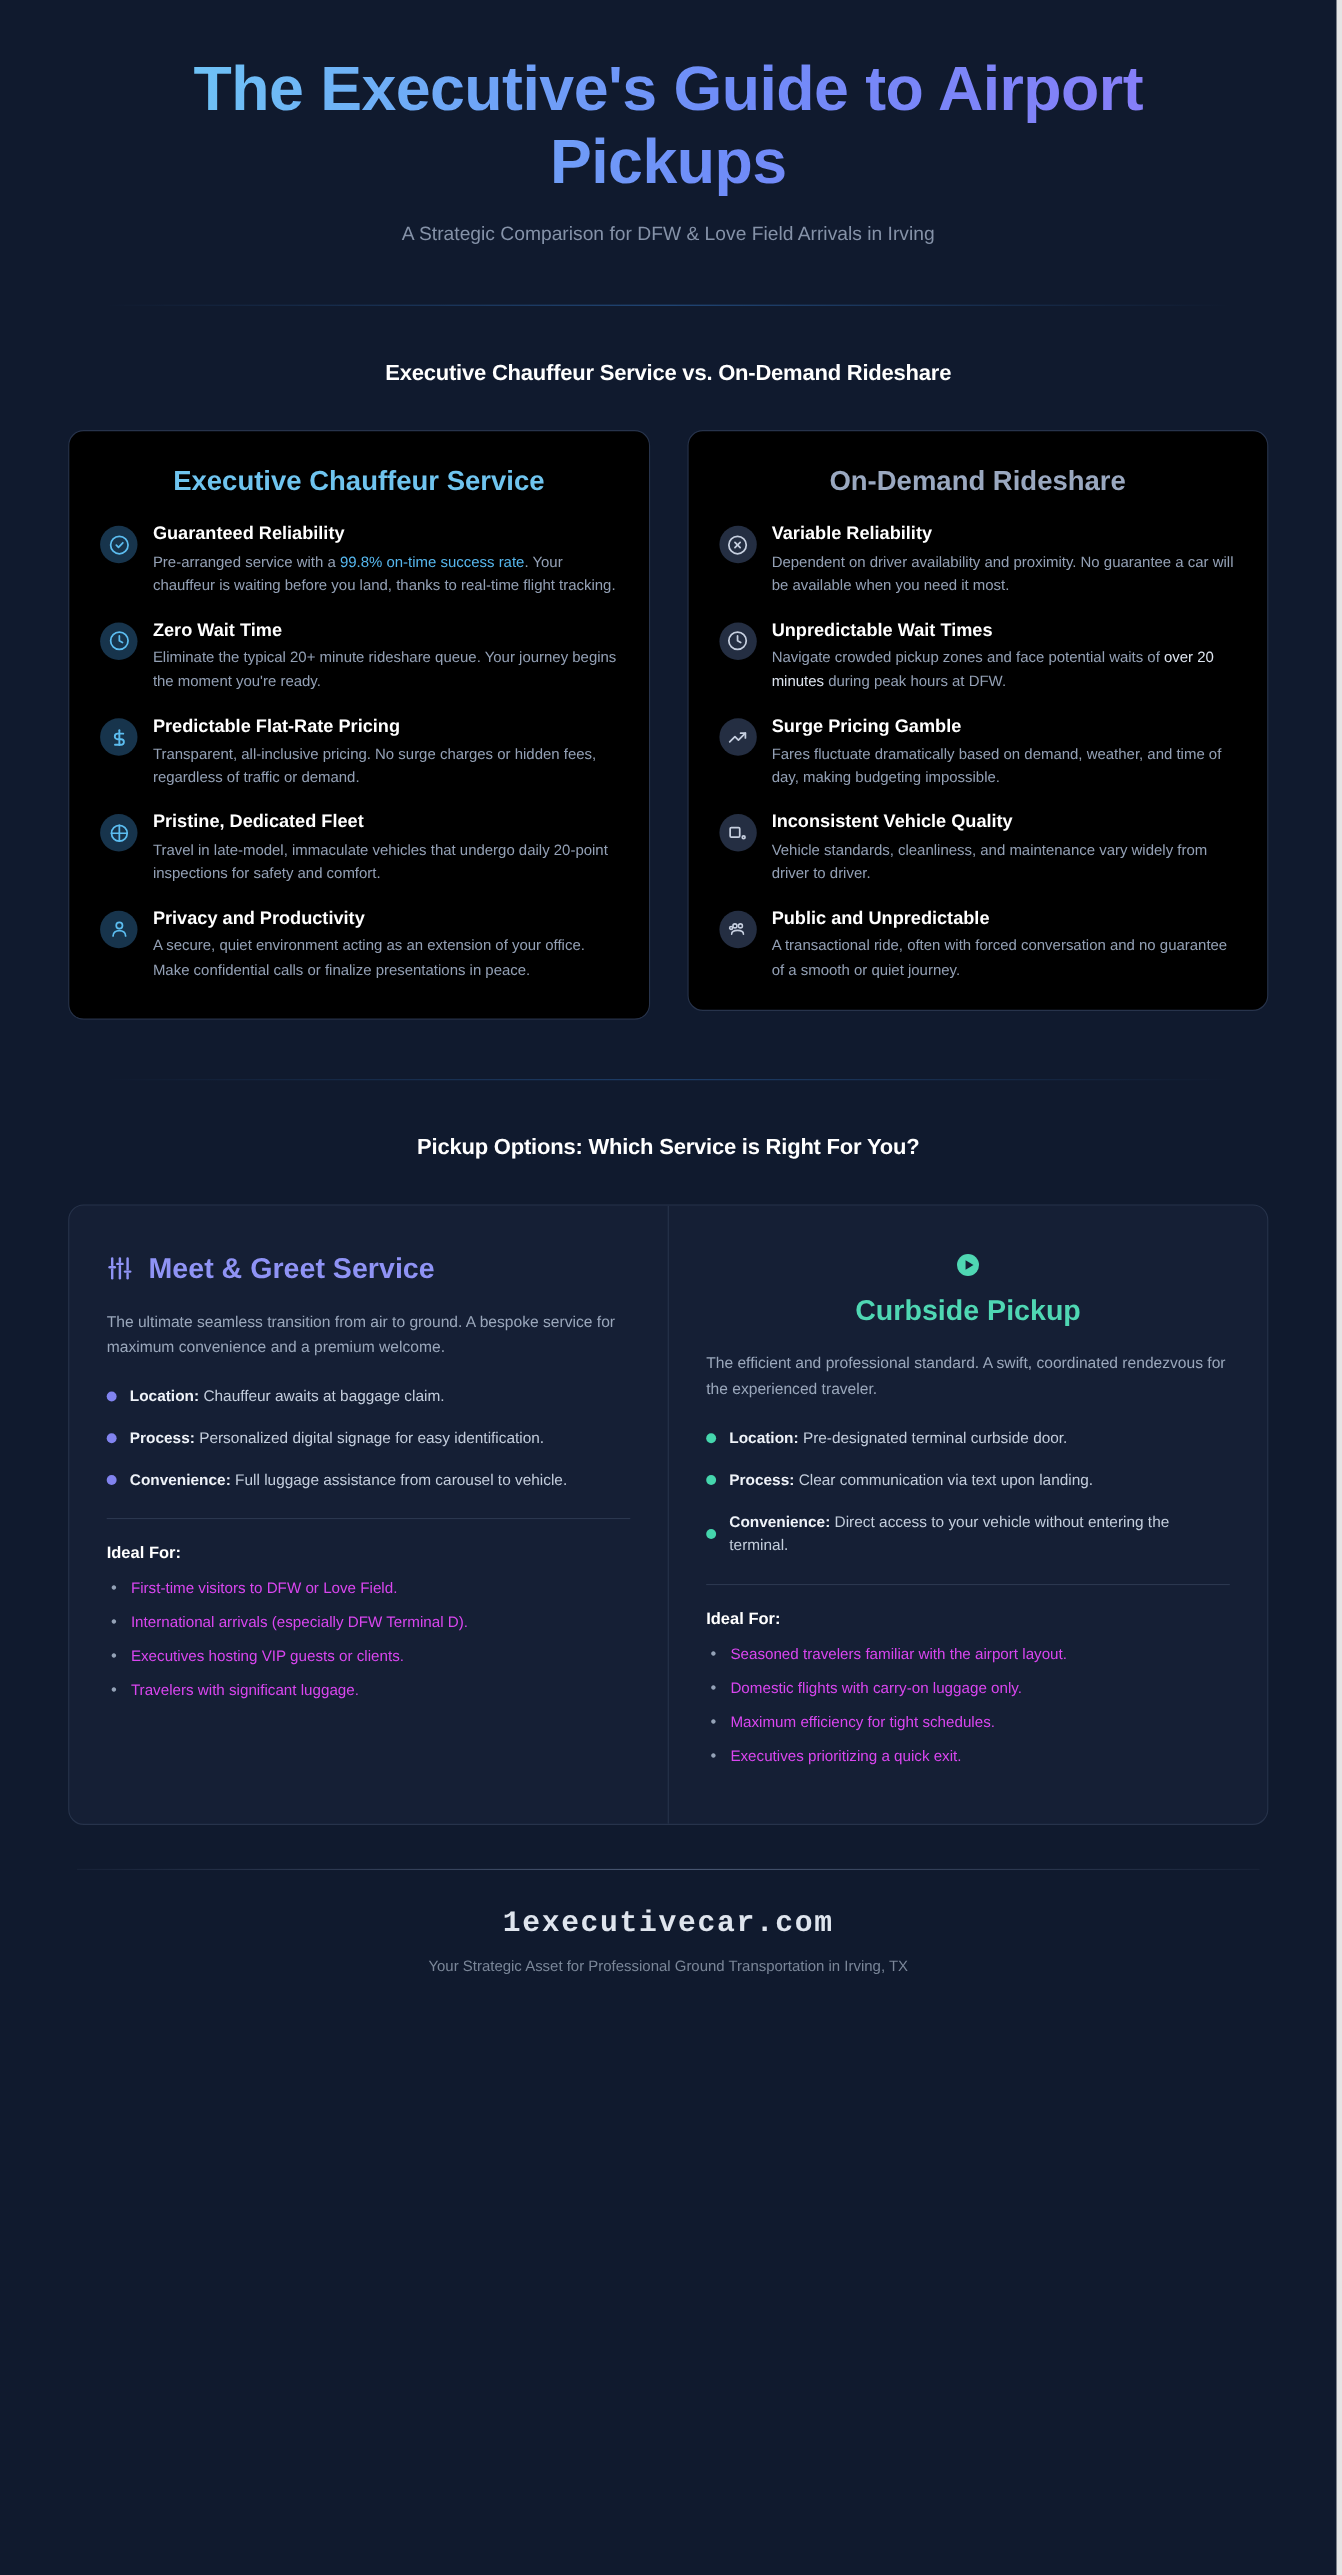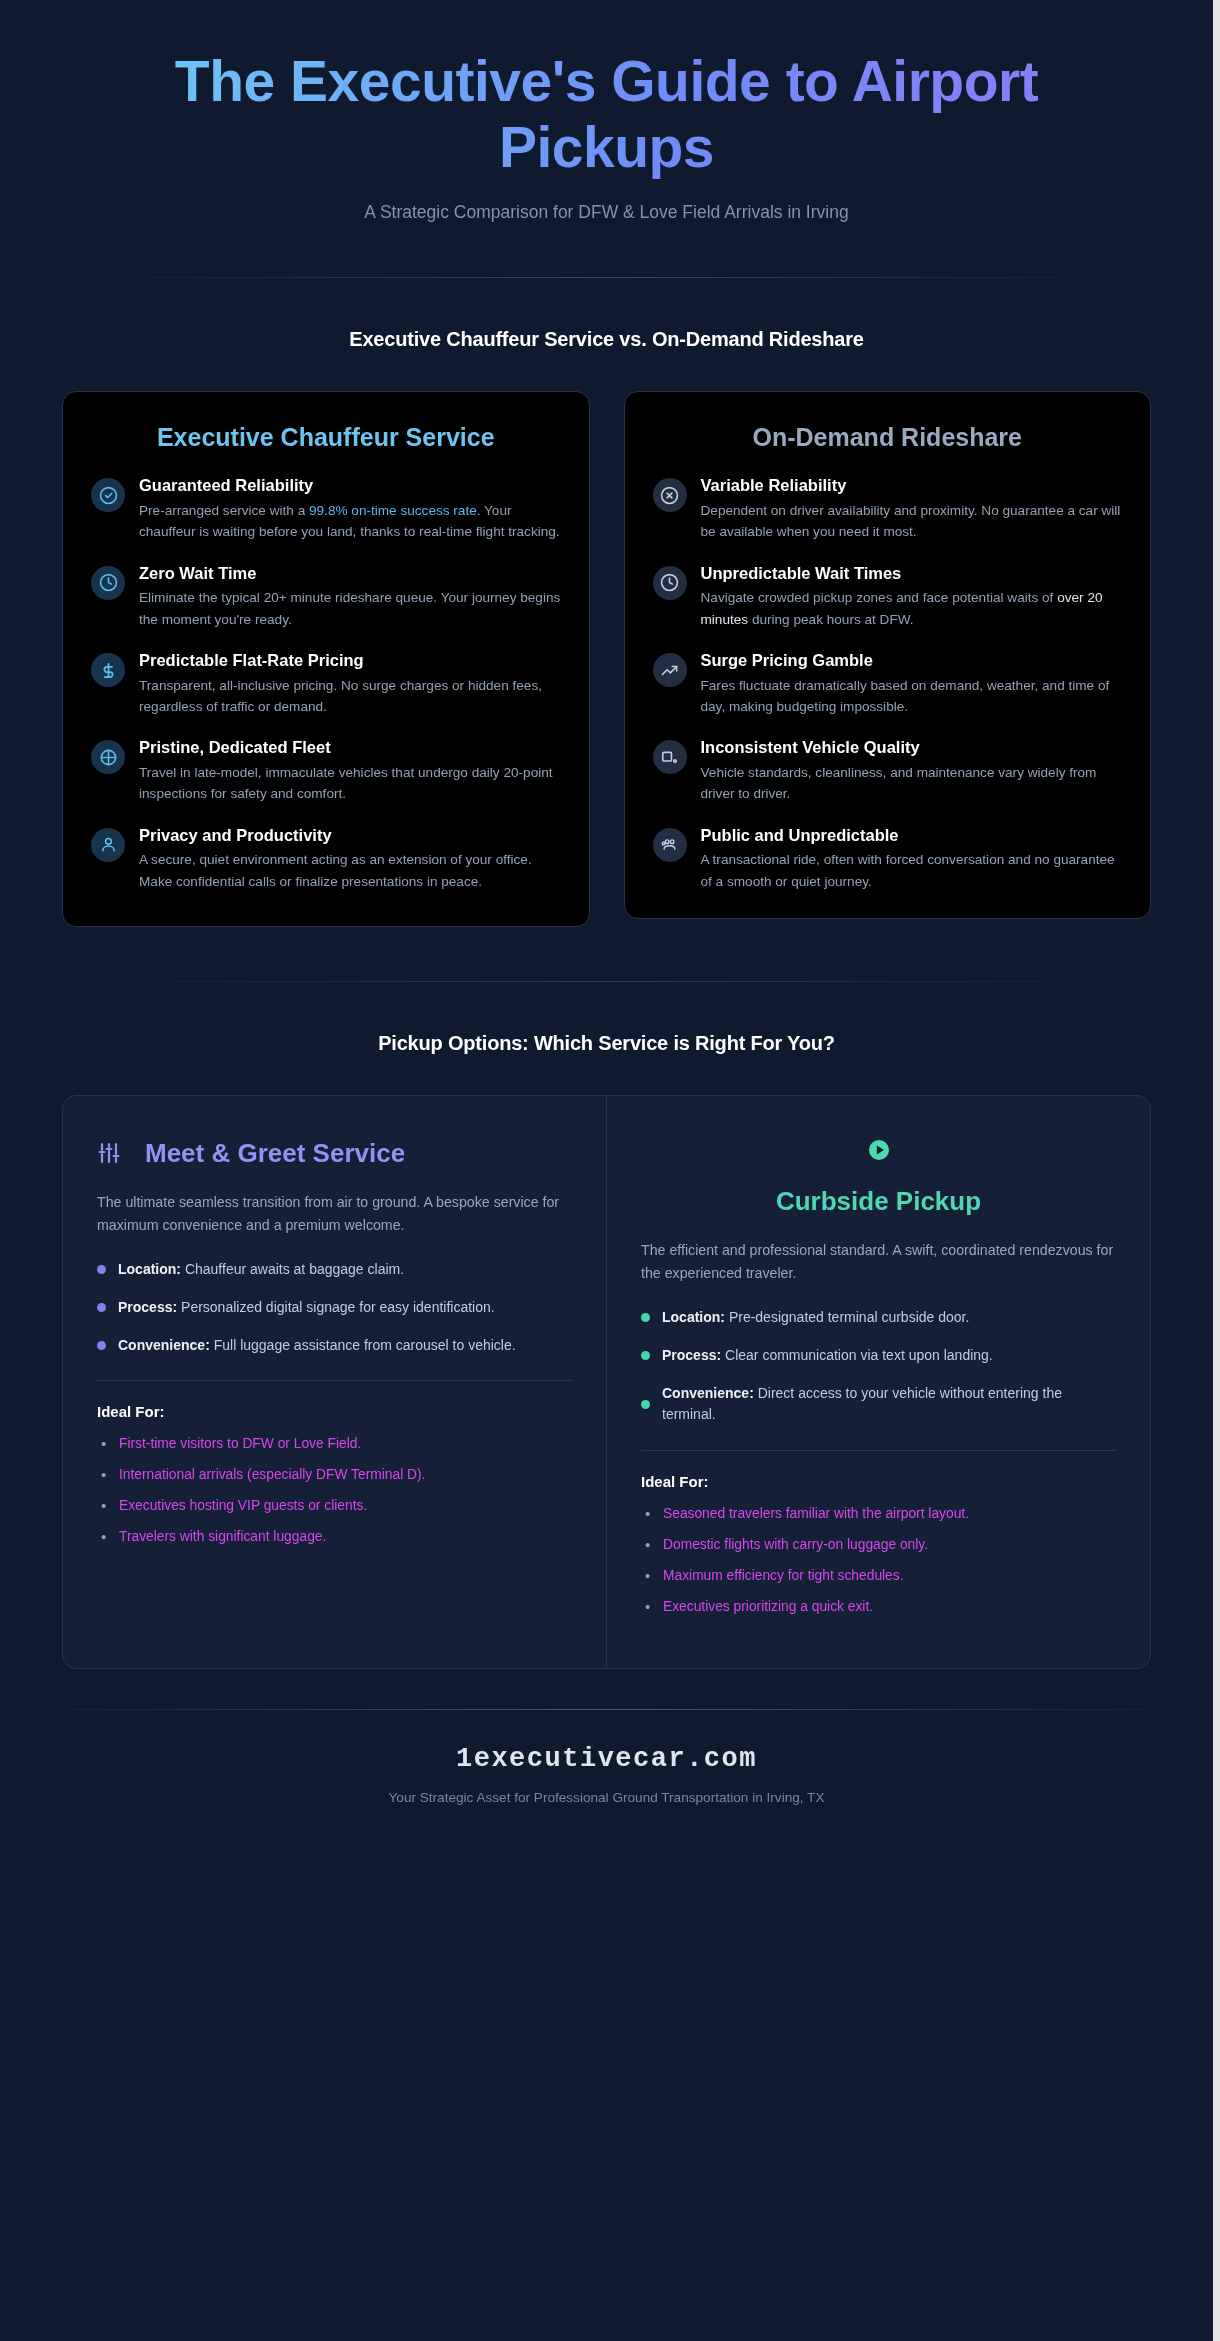--- a/index.html
+++ b/index.html
@@ -6,21 +6,21 @@
   html, body {
     width:1220px;
     background:#0a0f1d;
     font-family:"Liberation Sans", sans-serif;
     -webkit-font-smoothing:antialiased;
   }
   .page {
     width:1220px;
     min-height:2341px;
     background:#101a2e;
-    border-right:7px solid #e5e5e5;
+    border-right:5px solid #e5e5e5;
     position:relative;
     overflow:hidden;
     padding:0 0 30px 0;
   }
 
   
   .header { padding:48px 90px 0 90px; text-align:center; }
   .main-title {
     font-size:57px;
     font-weight:bold;
@@ -134,21 +134,21 @@
     overflow:hidden;
   }
   .opt {
     flex:1;
     padding:42px 34px 40px 34px;
   }
   .opt.first { border-right:1px solid #27334b; }
   .opt-head {
     display:flex;
     align-items:center;
-    gap:24px;
+    gap:14px;
     font-size:26px;
     font-weight:bold;
     line-height:1.2;
   }
   .opt-head.purple { color:#8f93f5; }
   .opt-head.teal   { color:#4fd7b3;flex-direction:column; }
   .opt-head .ohic svg { display:block; }
   .opt-head.purple .ohic svg { stroke:#8f93f5; fill:none; }
   .opt-head.teal   .ohic svg { fill:#4fd7b3; }
   .opt-lede {

